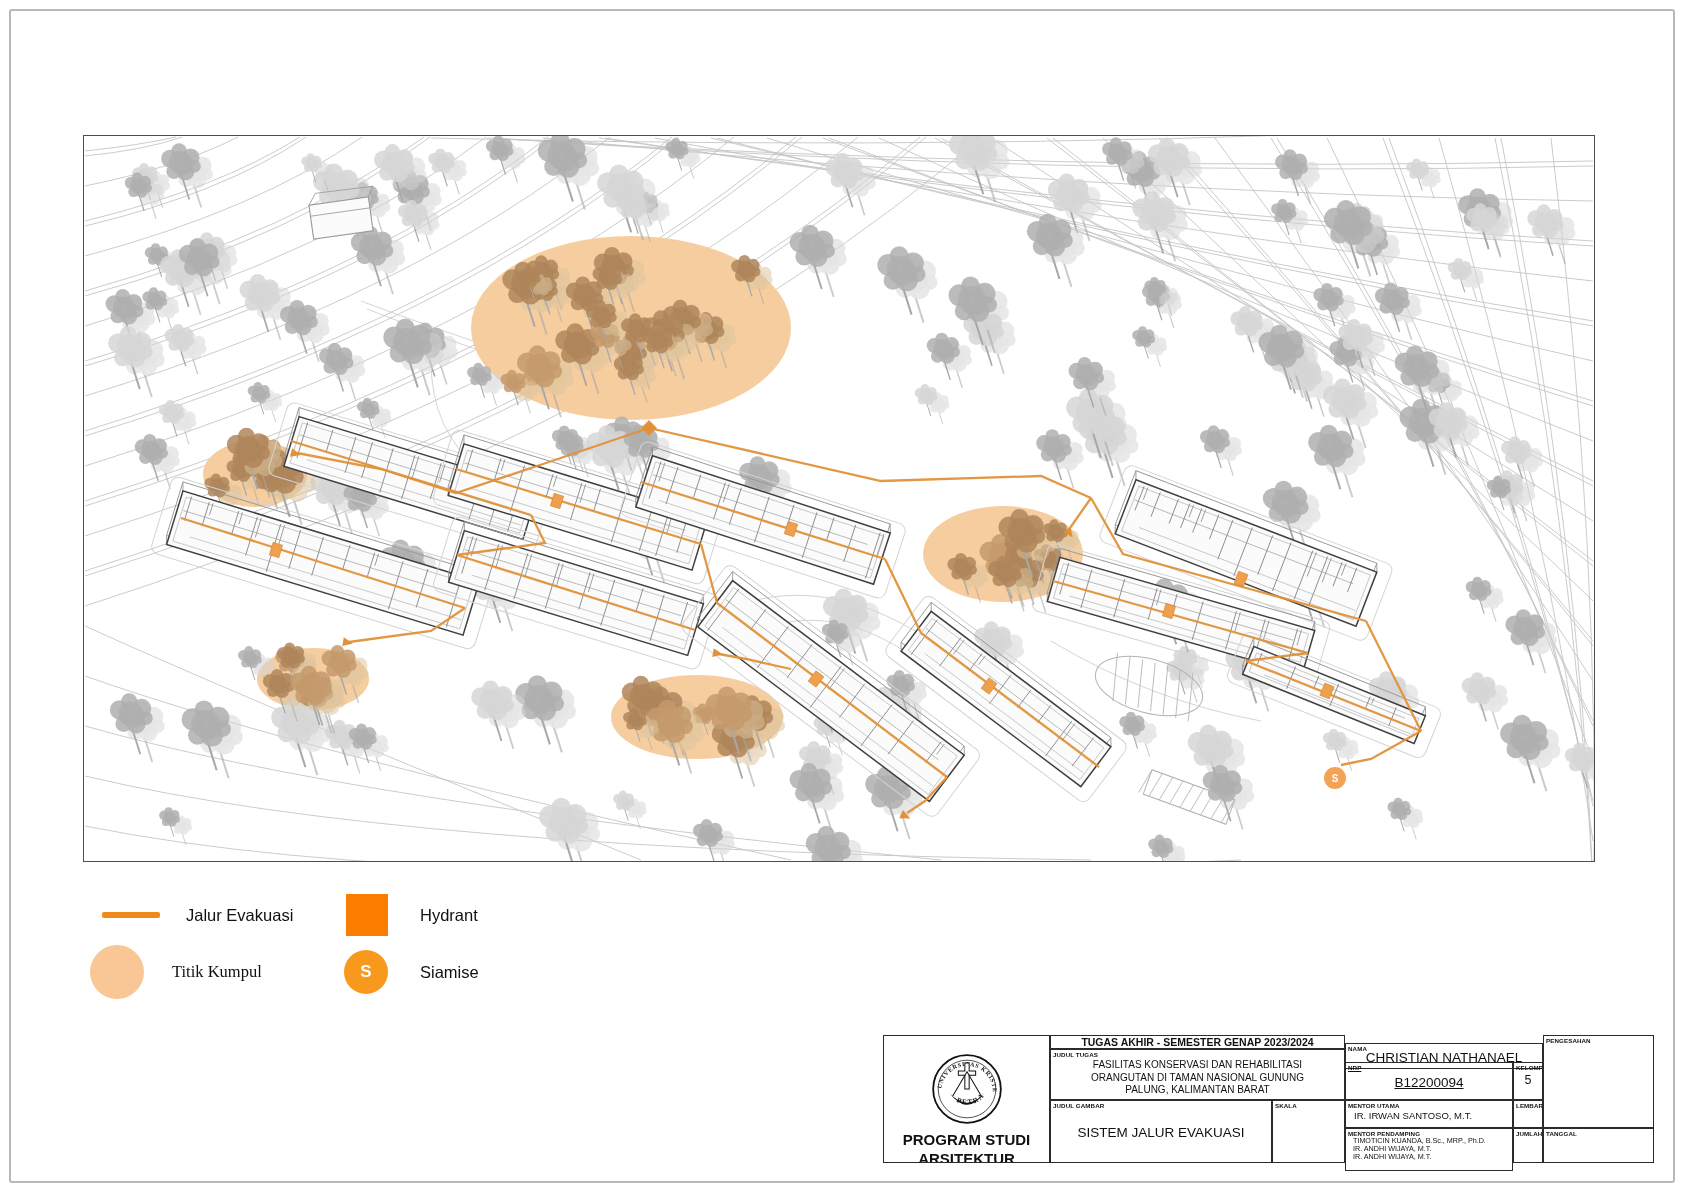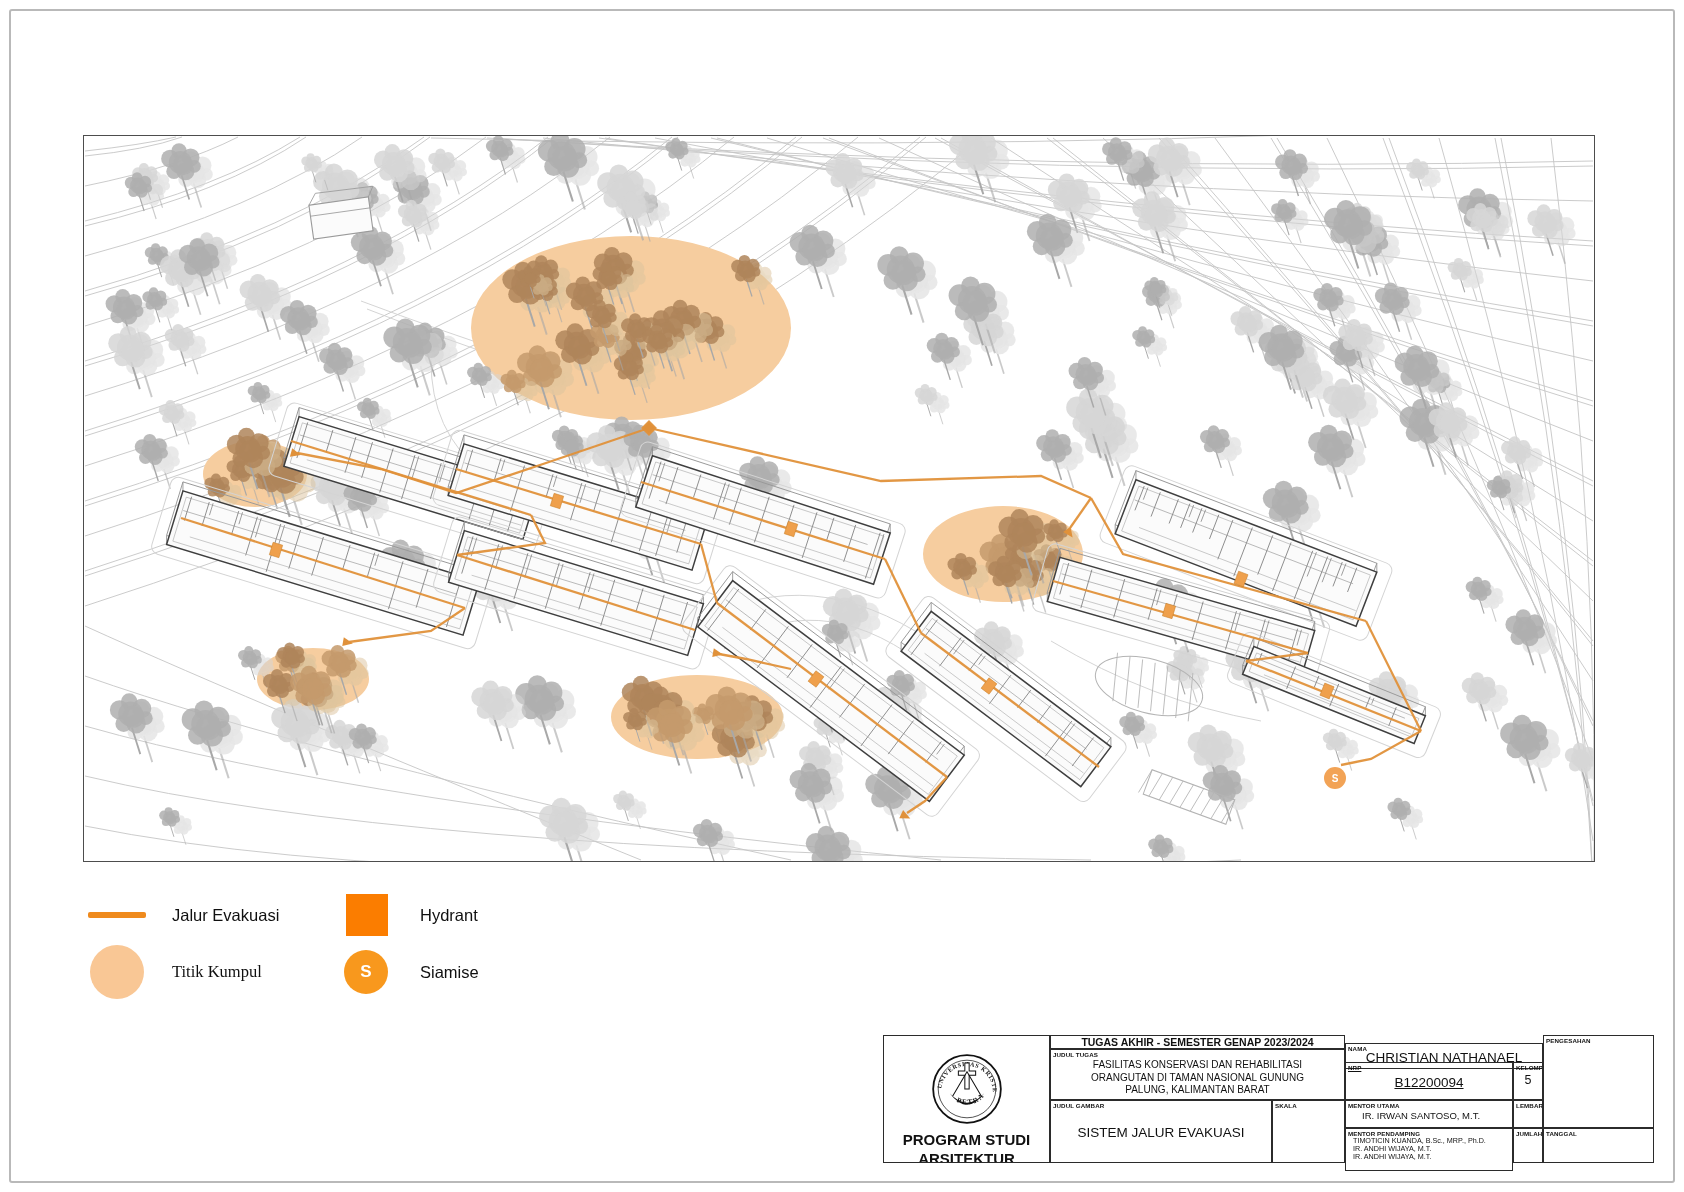--- a/index.html
+++ b/index.html
@@ -32,21 +32,21 @@
   .c-jg{left:167px;top:65px;width:222px;height:63px;}
   .jg-value{margin-top:16px;font-size:13.5px;text-align:center;}
   .c-skala{left:389px;top:65px;width:73px;height:63px;}
   .c-nama{left:462px;top:8px;width:198px;height:26px;}
   .nama-value{font-size:13.5px;text-align:center;margin-top:-2px;}
   .c-nrp{left:462px;top:27px;width:168px;height:38px;text-decoration:underline;}
   .nrp-value{font-size:13.5px;text-align:center;margin-top:4px;}
   .c-kel{left:630px;top:27px;width:30px;height:38px;}
   .kel-value{font-size:12.5px;text-align:center;margin-top:2px;}
   .c-mu{left:462px;top:65px;width:168px;height:28px;}
-  .mu-value{font-size:9.5px;padding-left:16px;margin-top:1px;}
+  .mu-value{font-size:9.5px;padding-left:8px;margin-top:1px;}
   .c-lembar{left:630px;top:65px;width:30px;height:28px;}
   .c-mp{left:462px;top:93px;width:168px;height:43px;}
   .mp-line{font-size:7.2px;line-height:1.12;padding-left:7px;}
   .c-jumlah{left:630px;top:93px;width:30px;height:35px;}
   .c-peng{left:660px;top:0;width:111px;height:93px;}
   .c-tgl{left:660px;top:93px;width:111px;height:35px;}
   .inst{margin-top:2px;line-height:1.25;}
   .inst-1{font-size:15px;font-weight:bold;}
   .inst-s{font-size:6.3px;line-height:1.3;}
   .seal{margin-top:17px;}
@@ -867,21 +867,21 @@
         <rect x="-5" y="-6.5" width="10" height="13" fill="#EFA04C" stroke="#c87f28" stroke-width="0.5" transform="translate(1168,610) rotate(16)"></rect>
         <rect x="-5" y="-6.5" width="10" height="13" fill="#EFA04C" stroke="#c87f28" stroke-width="0.5" transform="translate(1326,690) rotate(22)"></rect>
         <g>
           <circle cx="1334" cy="777" r="11" fill="#F2A356"></circle>
           <text x="1334" y="780.5" text-anchor="middle" font-size="10" font-weight="bold" fill="#ffffff" font-family="Liberation Sans, sans-serif">S</text>
         </g>
       </svg>
   </div>
 
   <div>
-    <div class="leg-entry" style="left:88px;top:895px;height:40px;">
+    <div class="leg-entry" style="left:102px;top:895px;height:40px;">
       <span class="sw-line"></span>
       <span class="leg-label">Jalur Evakuasi</span>
     </div>
     <div class="leg-entry" style="left:346px;top:894px;height:42px;">
       <span class="sw-square"></span>
       <span class="leg-label">Hydrant</span>
     </div>
     <div class="leg-entry" style="left:90px;top:945px;height:54px;font-family:Liberation Serif, serif;">
       <span class="sw-circle"></span>
       <span class="leg-label">Titik Kumpul</span>

